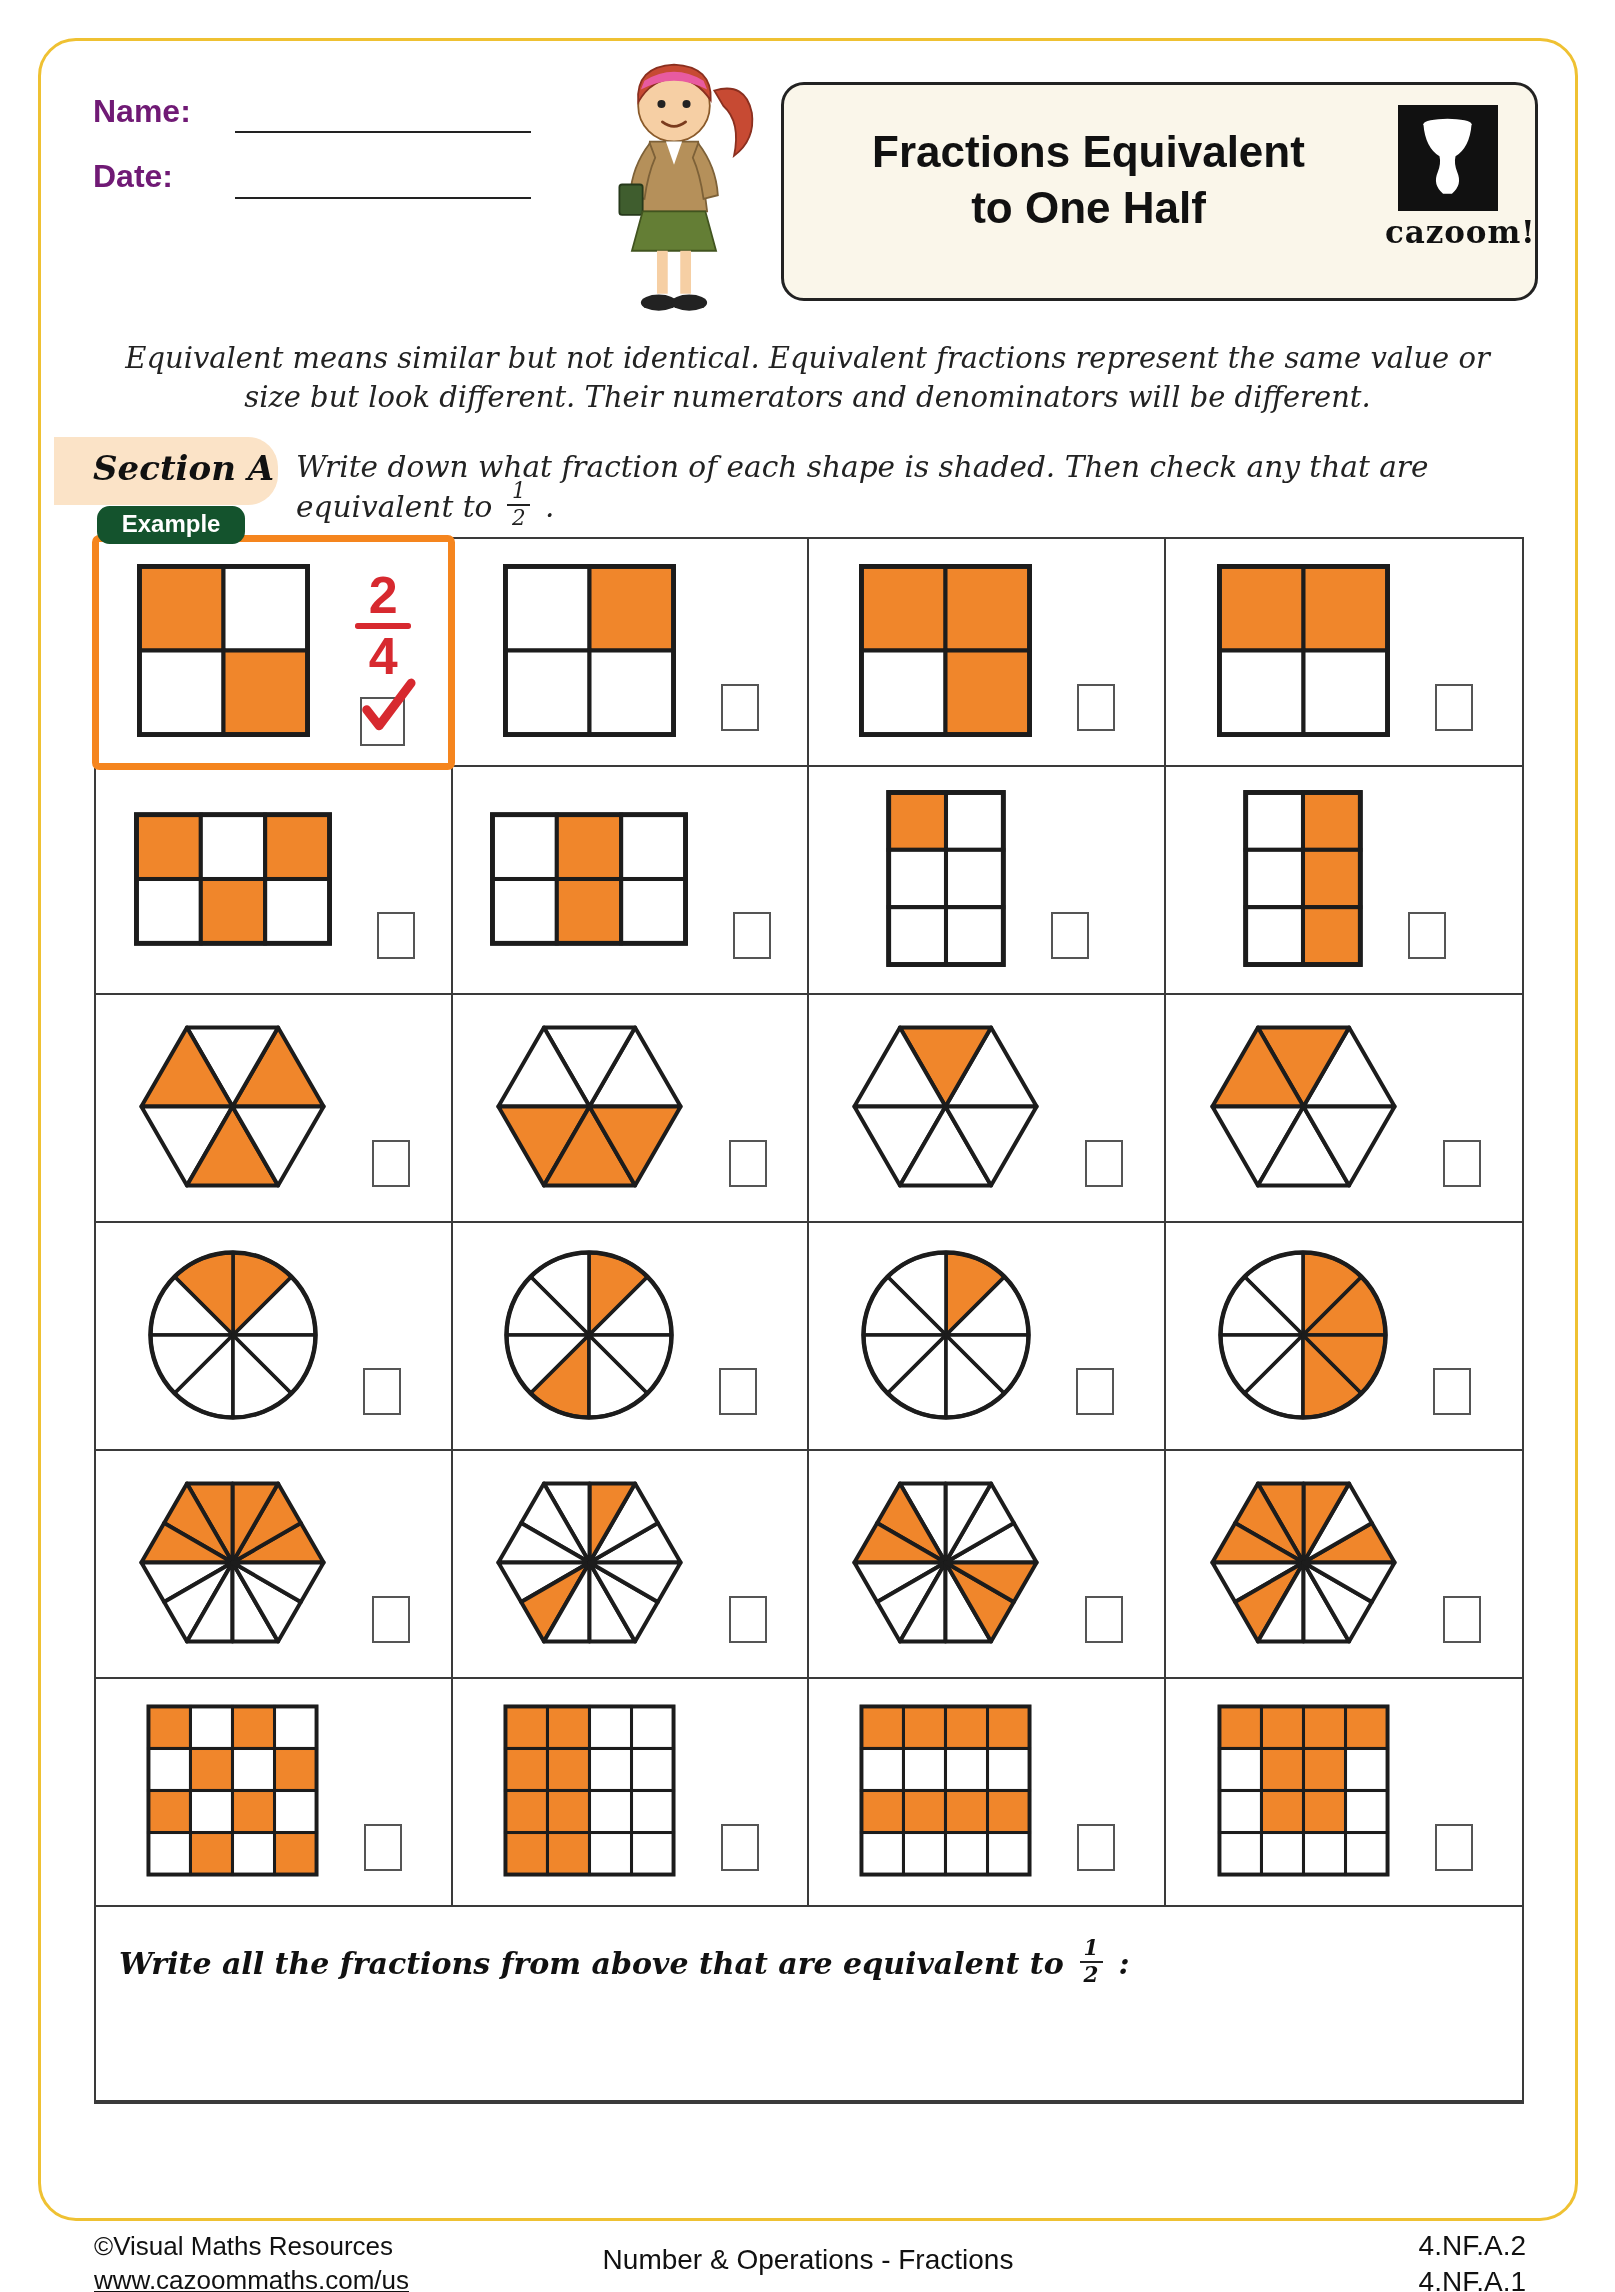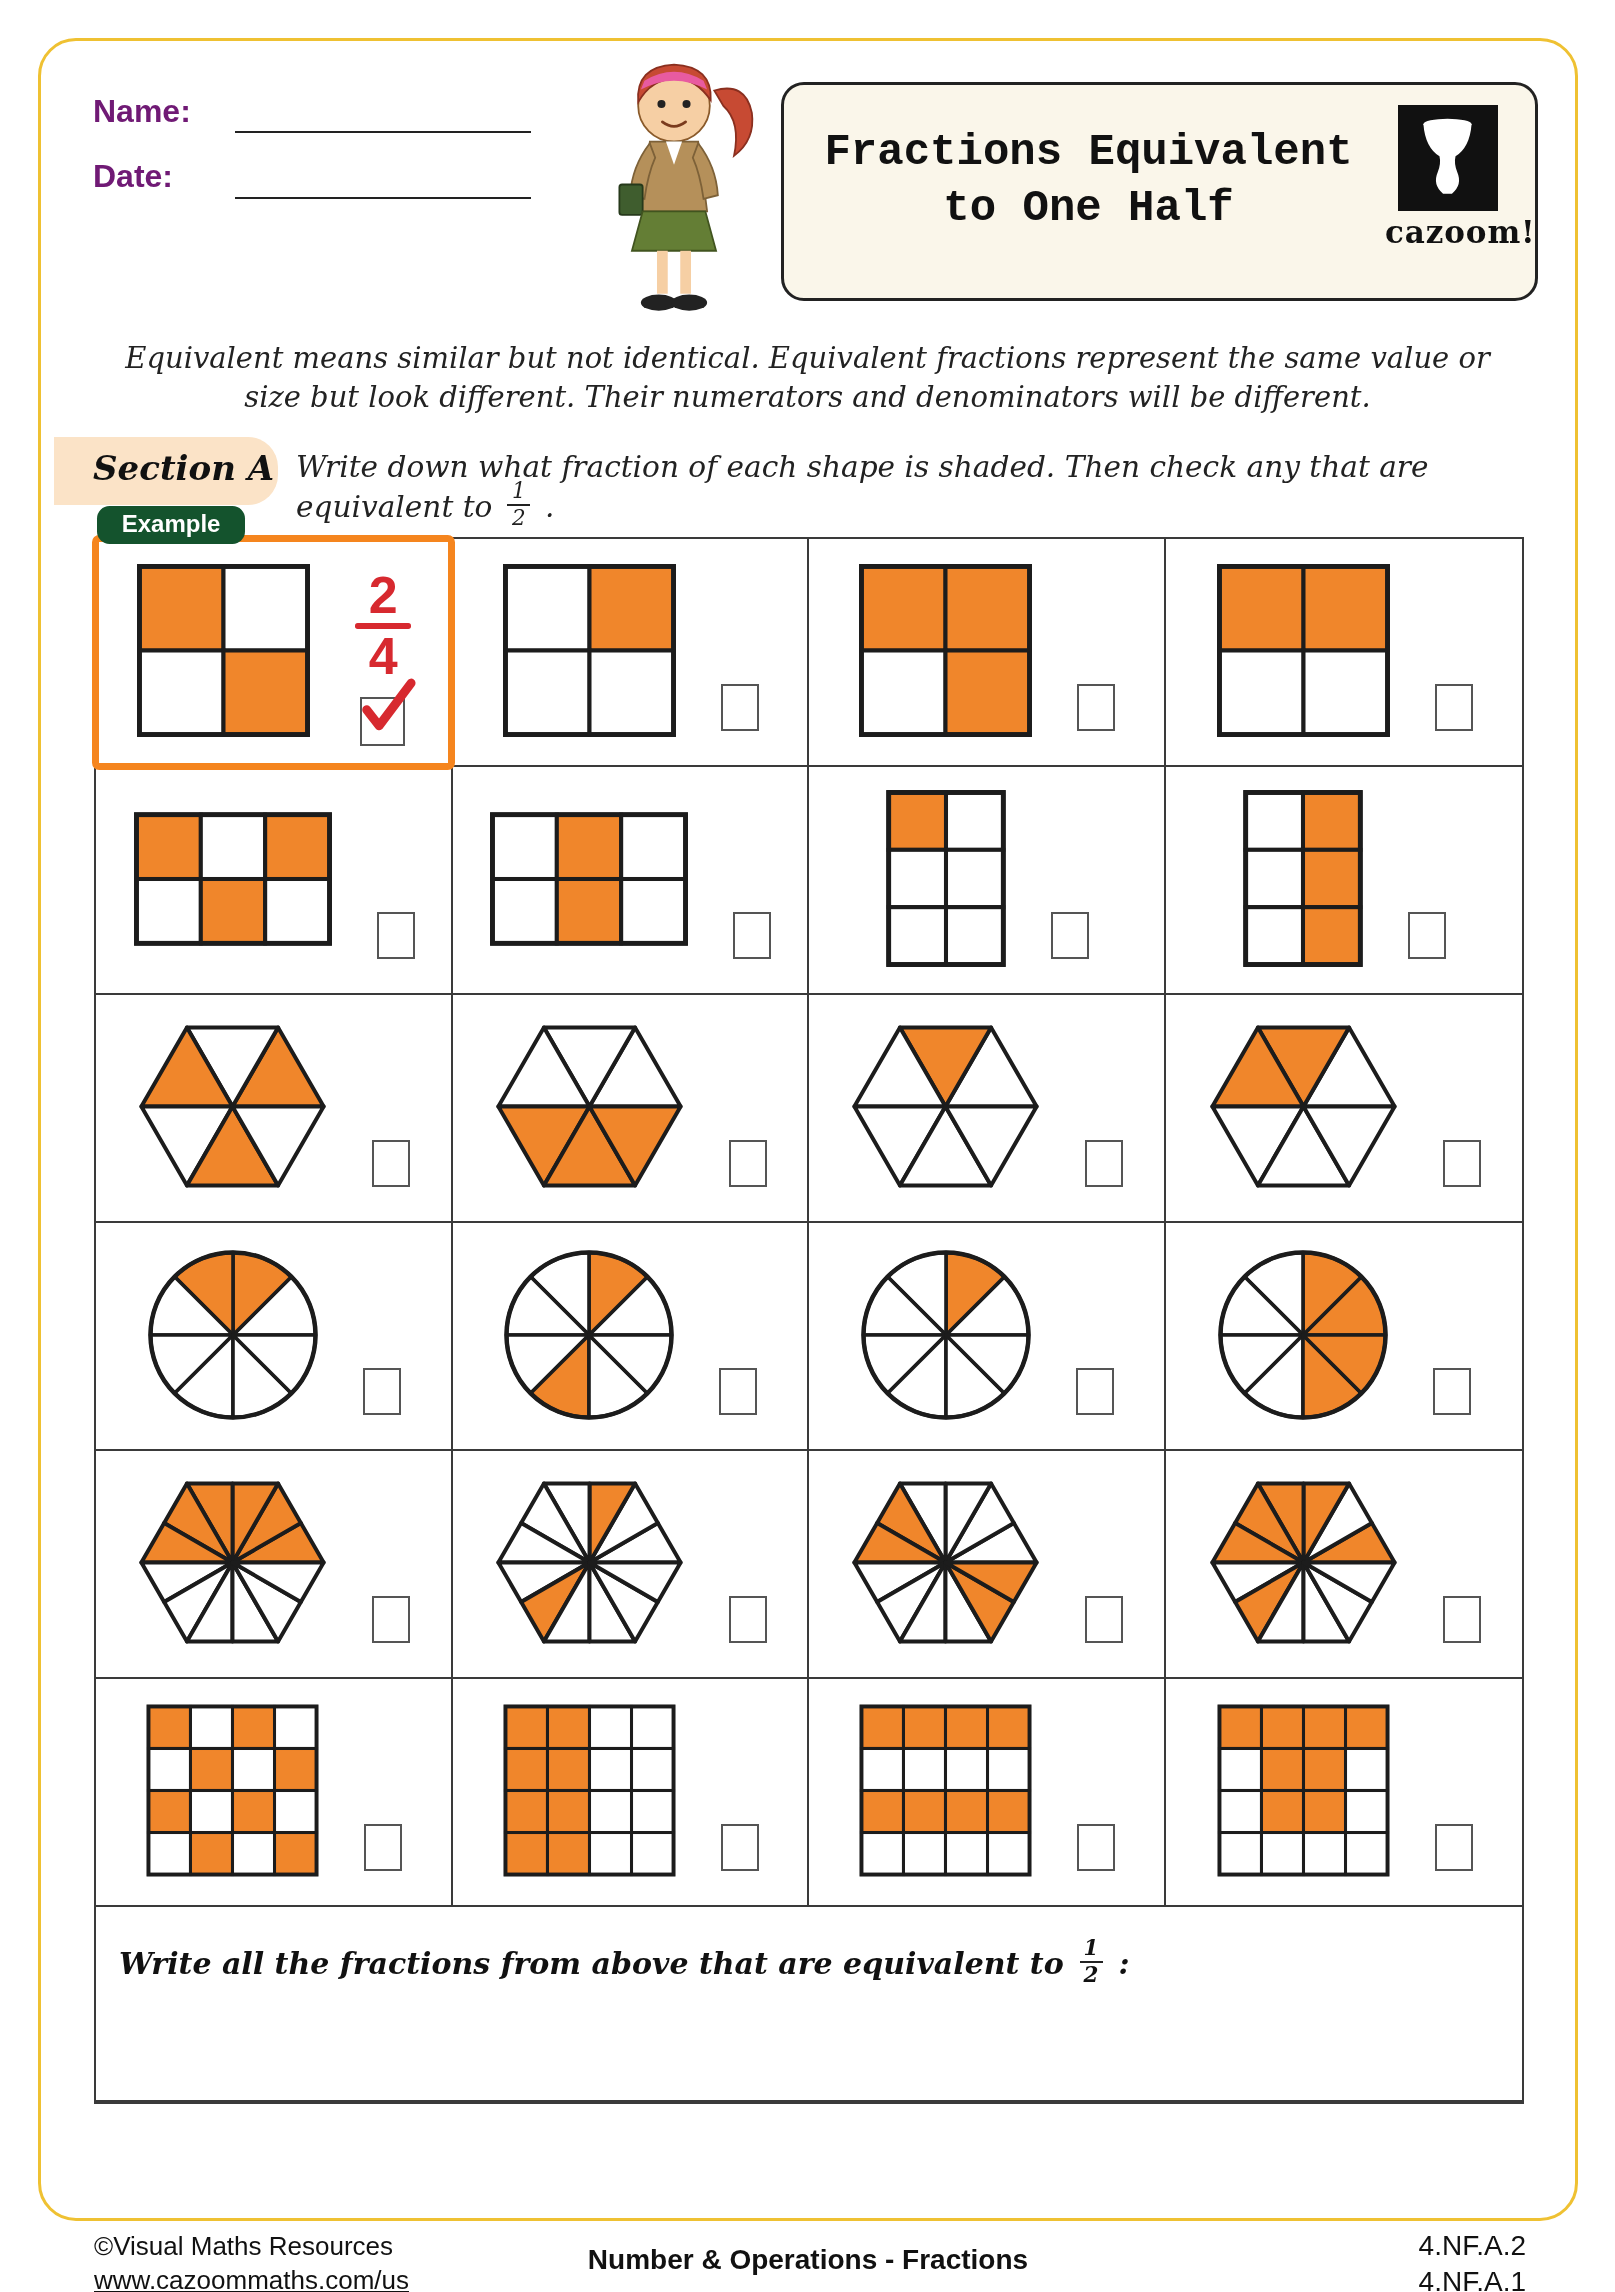--- a/index.html
+++ b/index.html
@@ -6,21 +6,21 @@
   .sheet{position:relative;width:1616px;height:2293px;background:#fff;overflow:hidden;
          font-family:"Liberation Sans",sans-serif;color:#1a1a1a;}
   .page-border{position:absolute;left:38px;top:38px;right:38px;bottom:72px;
                border:3.6px solid #EFC132;border-radius:38px;}
   
   .field-label{position:absolute;font-size:32px;font-weight:bold;color:#701a75;}
   .field-line{position:absolute;height:0;border-bottom:2.7px solid #222;}
   .title-box{position:absolute;left:781px;top:82px;width:751px;height:213px;background:#FAF6EA;
              border:3.6px solid #222;border-radius:23px;}
   .title-text{position:absolute;left:36px;top:39px;width:537px;text-align:center;
-              font-size:44px;font-weight:bold;line-height:1.28;color:#111;font-family:Liberation Mono, monospace;}
+              font-size:44px;font-weight:bold;line-height:1.28;color:#111;}
   .logo{position:absolute;right:25px;top:19.7px;width:125px;text-align:center;}
   .logo-square{width:100px;height:106px;background:#111;margin:0 auto;display:flex;align-items:center;justify-content:center;}
   .logo-word{font-family:"DejaVu Serif",serif;font-weight:bold;font-size:31px;color:#111;margin-top:3.6px;letter-spacing:0.9px;}
   
   .intro{position:absolute;left:109px;top:339px;width:1397px;text-align:center;
          font-family:"DejaVu Serif",serif;font-style:italic;font-size:29px;line-height:1.35;color:#222;}
   .section-pill{position:absolute;left:54px;top:437px;width:224px;height:68px;background:#FBE3C7;
                 border-radius:0 30px 30px 0;}
   .section-label{position:absolute;left:93px;top:448px;font-family:"DejaVu Serif",serif;
                  font-style:italic;font-weight:bold;font-size:34px;color:#111;}
@@ -47,21 +47,21 @@
   .ex-right{display:flex;flex-direction:column;align-items:center;gap:9px;margin-bottom:-9px;}
   .frac{display:flex;flex-direction:column;align-items:center;color:#D7292F;font-weight:bold;
         font-size:52px;line-height:1.0;font-family:"Liberation Sans",sans-serif;}
   .frac .fbar{width:56px;height:5.4px;background:#D7292F;border-radius:2.7px;margin:1.8px 0;}
   .cbx-wrap{position:relative;width:47px;height:47px;margin-top:5.4px;}
   .cbx-wrap .checkbox{width:41px;height:45px;margin:0;align-self:auto;}
   .red-check{position:absolute;left:-3.6px;top:-23px;}
   
   .footer-left{position:absolute;left:94px;top:2230px;font-size:26px;color:#111;line-height:1.3;}
   .footer-left .url{text-decoration:underline;color:#111;}
-  .footer-center{position:absolute;left:0;top:2244px;width:1616px;text-align:center;font-size:28px;color:#111;font-weight:bold;}
+  .footer-center{position:absolute;left:0;top:2244px;width:1616px;text-align:center;font-size:28px;color:#111;}
   .footer-right{position:absolute;right:90px;top:2228px;text-align:right;font-size:28px;color:#111;line-height:1.3;}
   .char{position:absolute;left:580px;top:50px;}
 </style>
 </head>
 <body>
 
 <div class="sheet">
   <div class="page-border"></div>
 
   <div class="field-label" style="left:93px;top:93px;">Name:</div>

